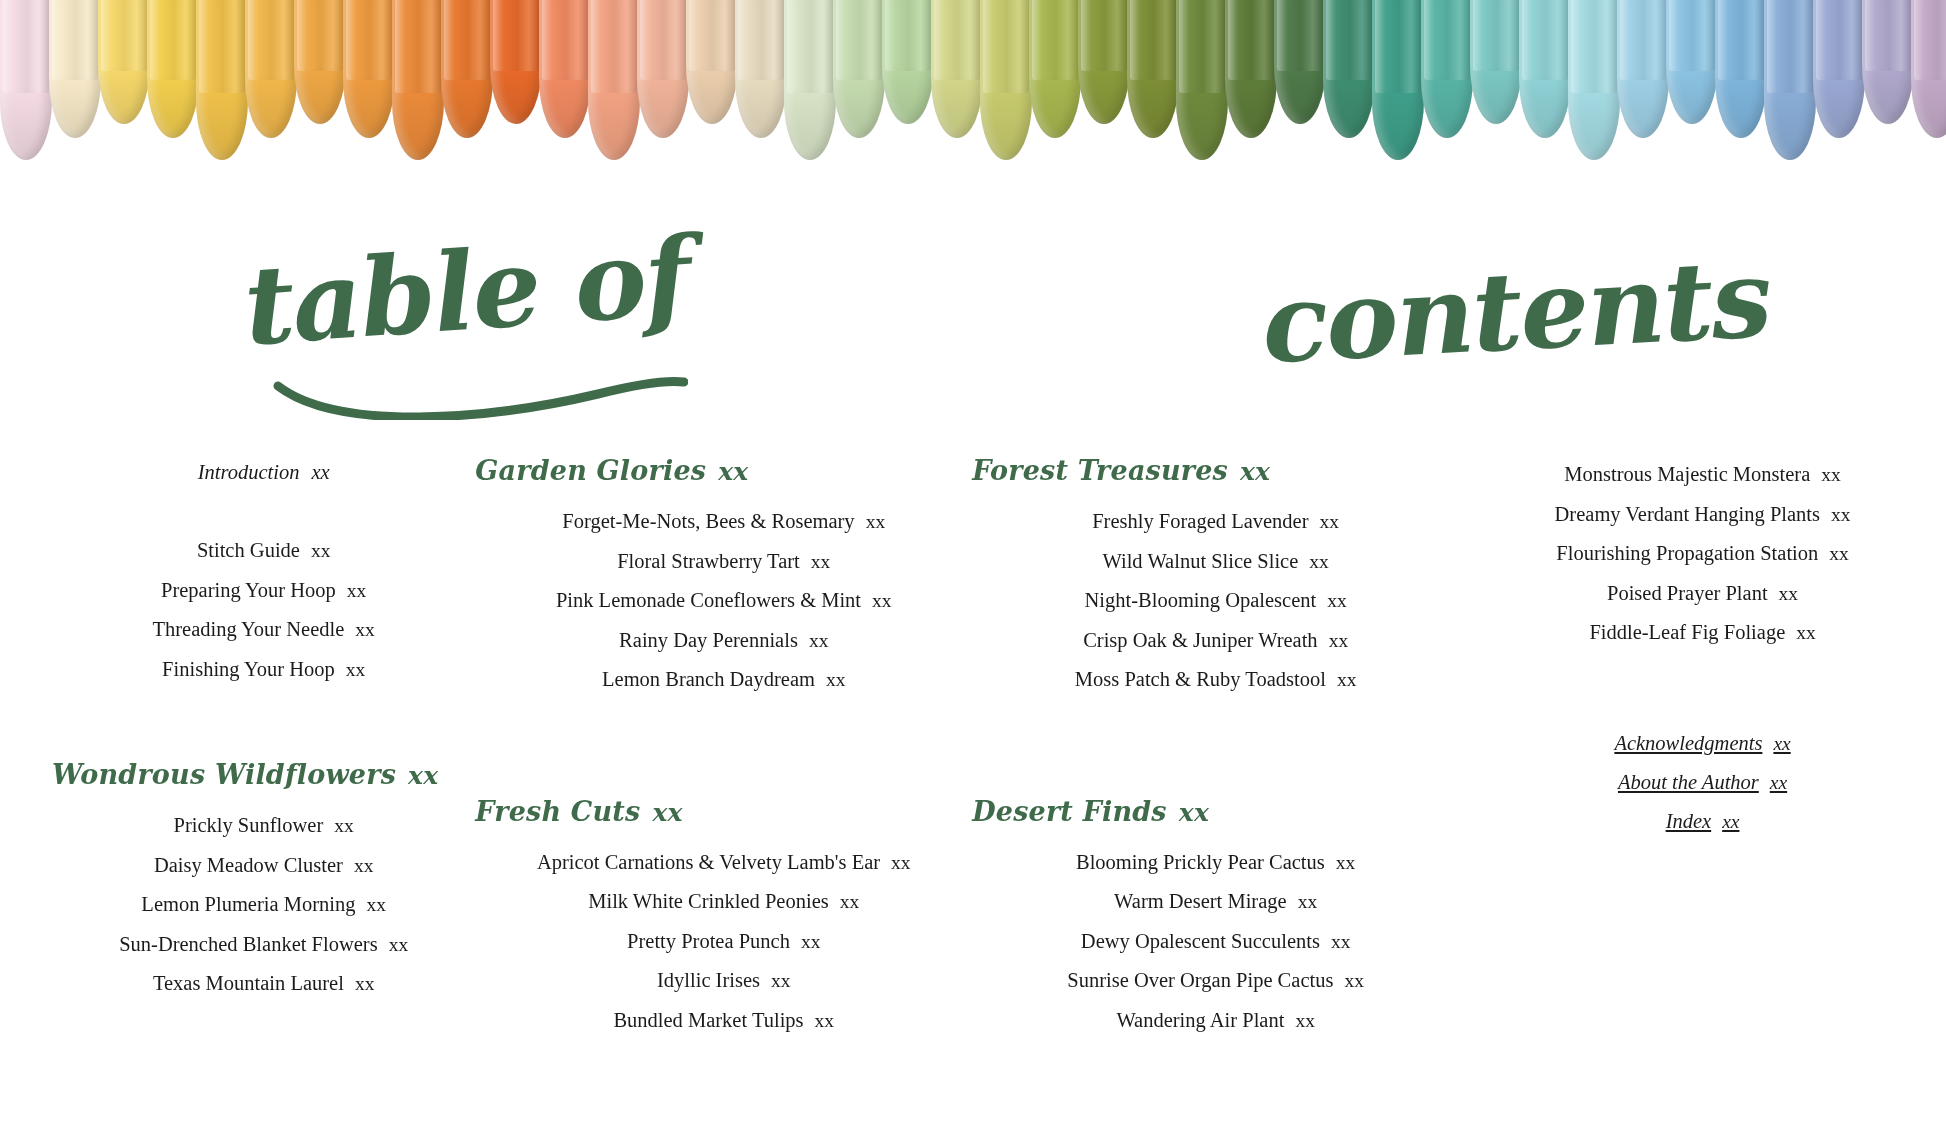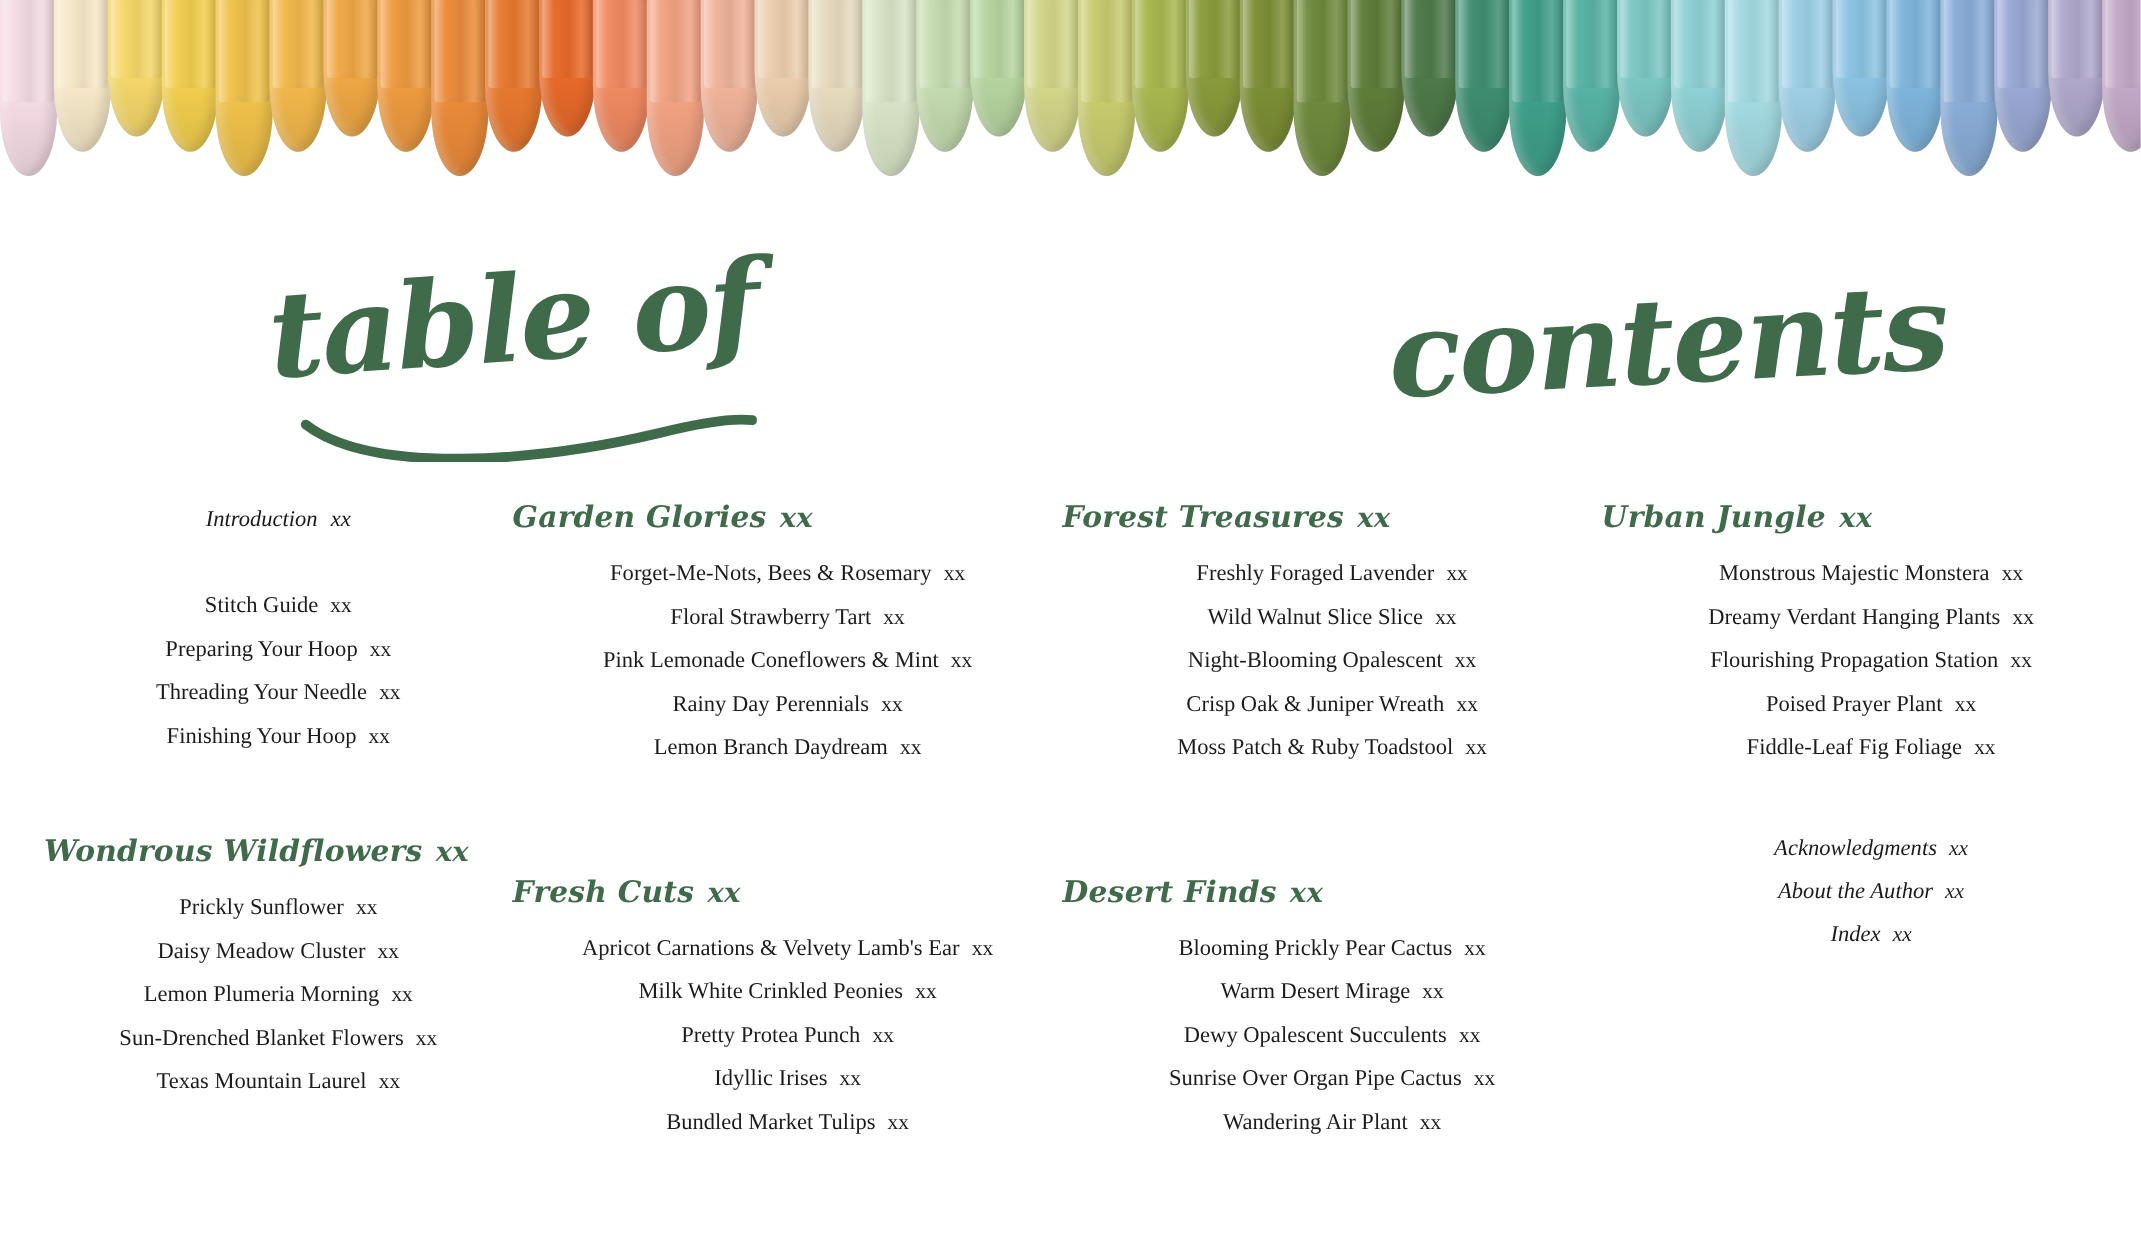--- a/index.html
+++ b/index.html
@@ -102,21 +102,21 @@
   .columns {
     position: absolute;
     top: 455px;
     left: 0;
     width: 1946px;
     display: flex;
   }
   .col {
     box-sizing: border-box;
   }
-  .col-1 { width: 466px; padding-left: 40px; }
+  .col-1 { width: 466px; padding-left: 40px; margin-left: 12px; }
   .col-2 { width: 500px; }
   .col-3 { width: 490px; }
   .col-4 { width: 490px; }
 
   .section { margin-bottom: 38px; }
   .section-head {
     text-align: left;
     color: #3f6b4b;
     font-family: "DejaVu Serif", serif;
     font-style: italic;
@@ -147,21 +147,21 @@
   }
   .intro-entry {
     text-align: center;
     font-style: italic;
     font-size: 20.5px;
     line-height: 34px;
     margin-bottom: 42px;
   }
   .intro-entry .pg { margin-left: 12px; font-style: italic; }
 
-  .back-matter { margin-top: 52px; }
+  .back-matter { margin-top: 71px; text-decoration: underline; }
   .back-matter .entry { font-style: italic; line-height: 38px; }
   .spacer-32 { height: 32px; }
   .spacer-58 { height: 58px; }
 </style>
 </head>
 <body>
 
 <div class="thread-band">
   <div class="thread-row" id="thread-row">
       <div class="skein tall" style="background: rgb(246, 220, 228);"></div>
@@ -346,23 +346,20 @@
         <span>Sunrise Over Organ Pipe Cactus</span><span class="pg">xx</span>
       </div>
       <div class="entry">
         <span>Wandering Air Plant</span><span class="pg">xx</span>
       </div>
     </div>
   </div>
 
   <div class="col col-4">
     <div class="section">
-      <div class="section-head">
-        <span>Urban Jungle</span><span class="pg">xx</span>
-      </div>
       <div class="entry">
         <span>Monstrous Majestic Monstera</span><span class="pg">xx</span>
       </div>
       <div class="entry">
         <span>Dreamy Verdant Hanging Plants</span><span class="pg">xx</span>
       </div>
       <div class="entry">
         <span>Flourishing Propagation Station</span><span class="pg">xx</span>
       </div>
       <div class="entry">

